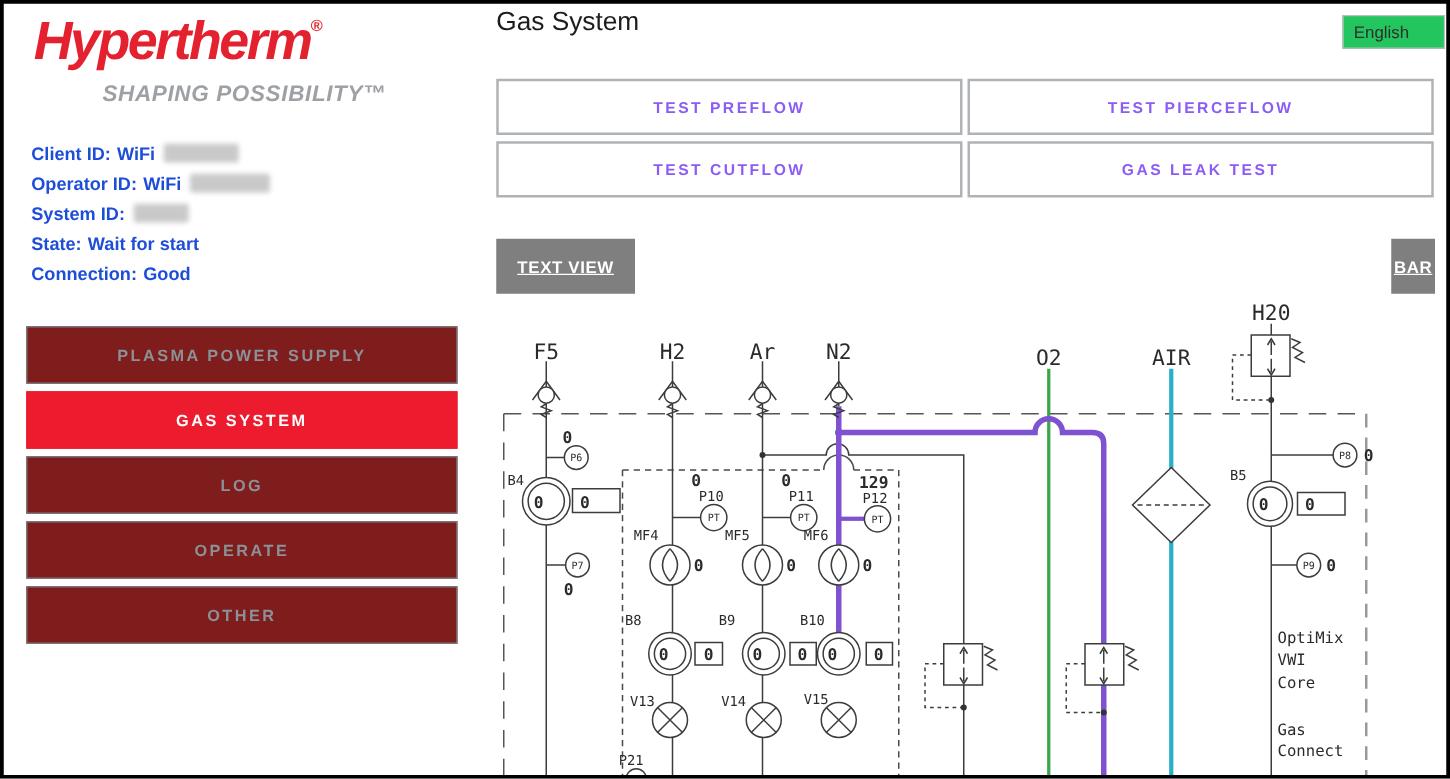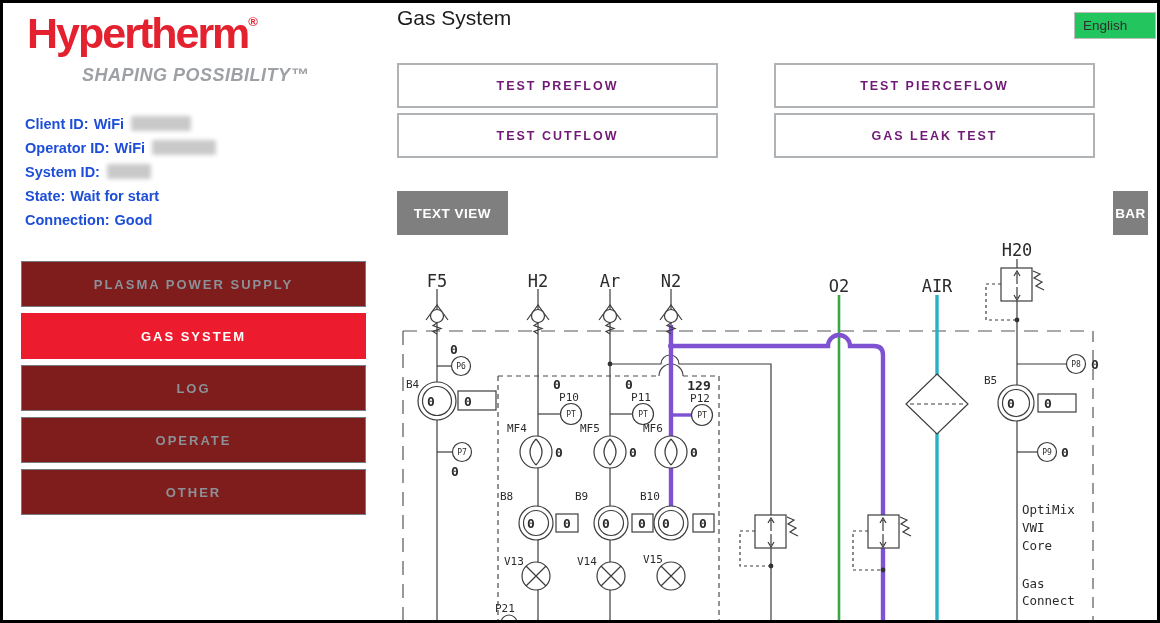--- a/index.html
+++ b/index.html
@@ -1,44 +1,44 @@
 <!DOCTYPE html>
 <html><head>
 <meta charset="utf-8">
 <style>
   html,body{margin:0;padding:0;background:#fff;}
   .page{position:relative;width:1160px;height:623px;box-sizing:border-box;border:3px solid #000;
         background:#fff;overflow:hidden;font-family:"Liberation Sans", sans-serif;}
   
-  .logo{position:absolute;left:24px;top:6px;font-size:43px;font-weight:bold;
+  .logo{position:absolute;left:24px;top:6px;font-size:43px;font-weight:bold;font-style:italic;
         color:#e4212e;letter-spacing:-2px;white-space:nowrap;}
   .logo sup{font-size:13px;letter-spacing:0;vertical-align:22px;}
   .tagline{position:absolute;left:24px;top:62px;width:282px;text-align:right;font-size:18px;
         font-weight:bold;font-style:italic;color:#9da0a4;letter-spacing:.5px;}
   .info{position:absolute;left:22px;top:109px;font-size:14.5px;font-weight:bold;color:#1d4ed8;}
   .info-row{height:24px;line-height:24px;white-space:nowrap;}
   .info-row .val{margin-left:5px;}
   .redact{display:inline-block;height:15px;background:#c9c9c9;filter:blur(2px);
         vertical-align:-2px;margin-left:7px;border-radius:2px;}
   .rw1{width:60px;}.rw2{width:64px;}.rw3{width:44px;}
   sub{font-size:10px;}
   .sb-btn{position:absolute;left:18px;width:345px;height:46px;box-sizing:border-box;
         border:1px solid #757c83;background:#7f1d1d;color:#8b9196;font-size:13px;font-weight:bold;
         letter-spacing:2px;display:flex;align-items:center;justify-content:center;cursor:pointer;}
   .sb-btn.active{background:#ec1b2d;border-color:#ec1b2d;color:#fff;}
   
   .title{position:absolute;left:394px;top:3px;font-size:21px;color:#1c1c1c;}
   .lang{position:absolute;left:1071px;top:9px;width:82px;height:27px;box-sizing:border-box;
         border:1px solid #bcbcbc;font-size:13.5px;color:#2e2e2e;line-height:25px;padding-left:8px;
         background:#22c55e;cursor:pointer;}
-  .test-btn{position:absolute;width:321px;height:45px;box-sizing:border-box;border:2px solid #b0b3b6;
-        background:#fff;color:#701a75;font-size:12.5px;font-weight:bold;letter-spacing:2px;
+  .test-btn{position:absolute;width:373px;height:45px;box-sizing:border-box;border:2px solid #b0b3b6;
+        background:#fff;color:#8b5cf6;font-size:12.5px;font-weight:bold;letter-spacing:2px;
         display:flex;align-items:center;justify-content:center;cursor:pointer;}
   .gray-btn{position:absolute;height:44px;background:#7f7f7f;color:#fff;font-size:13.5px;
-        font-weight:bold;letter-spacing:.5px;display:flex;align-items:center;justify-content:center;cursor:pointer;}
+        font-weight:bold;letter-spacing:.5px;display:flex;align-items:center;justify-content:center;cursor:pointer;text-decoration:underline;}
   
   .diagram{position:absolute;left:392px;top:232px;}
   .diagram text{font-family:"DejaVu Sans Mono", monospace;fill:#2b2b2b;}
   .diagram .val{font-family:"DejaVu Sans", sans-serif;font-weight:bold;font-size:13px;}
 </style>
 </head>
 <body>
 
 <div class="page">
 

